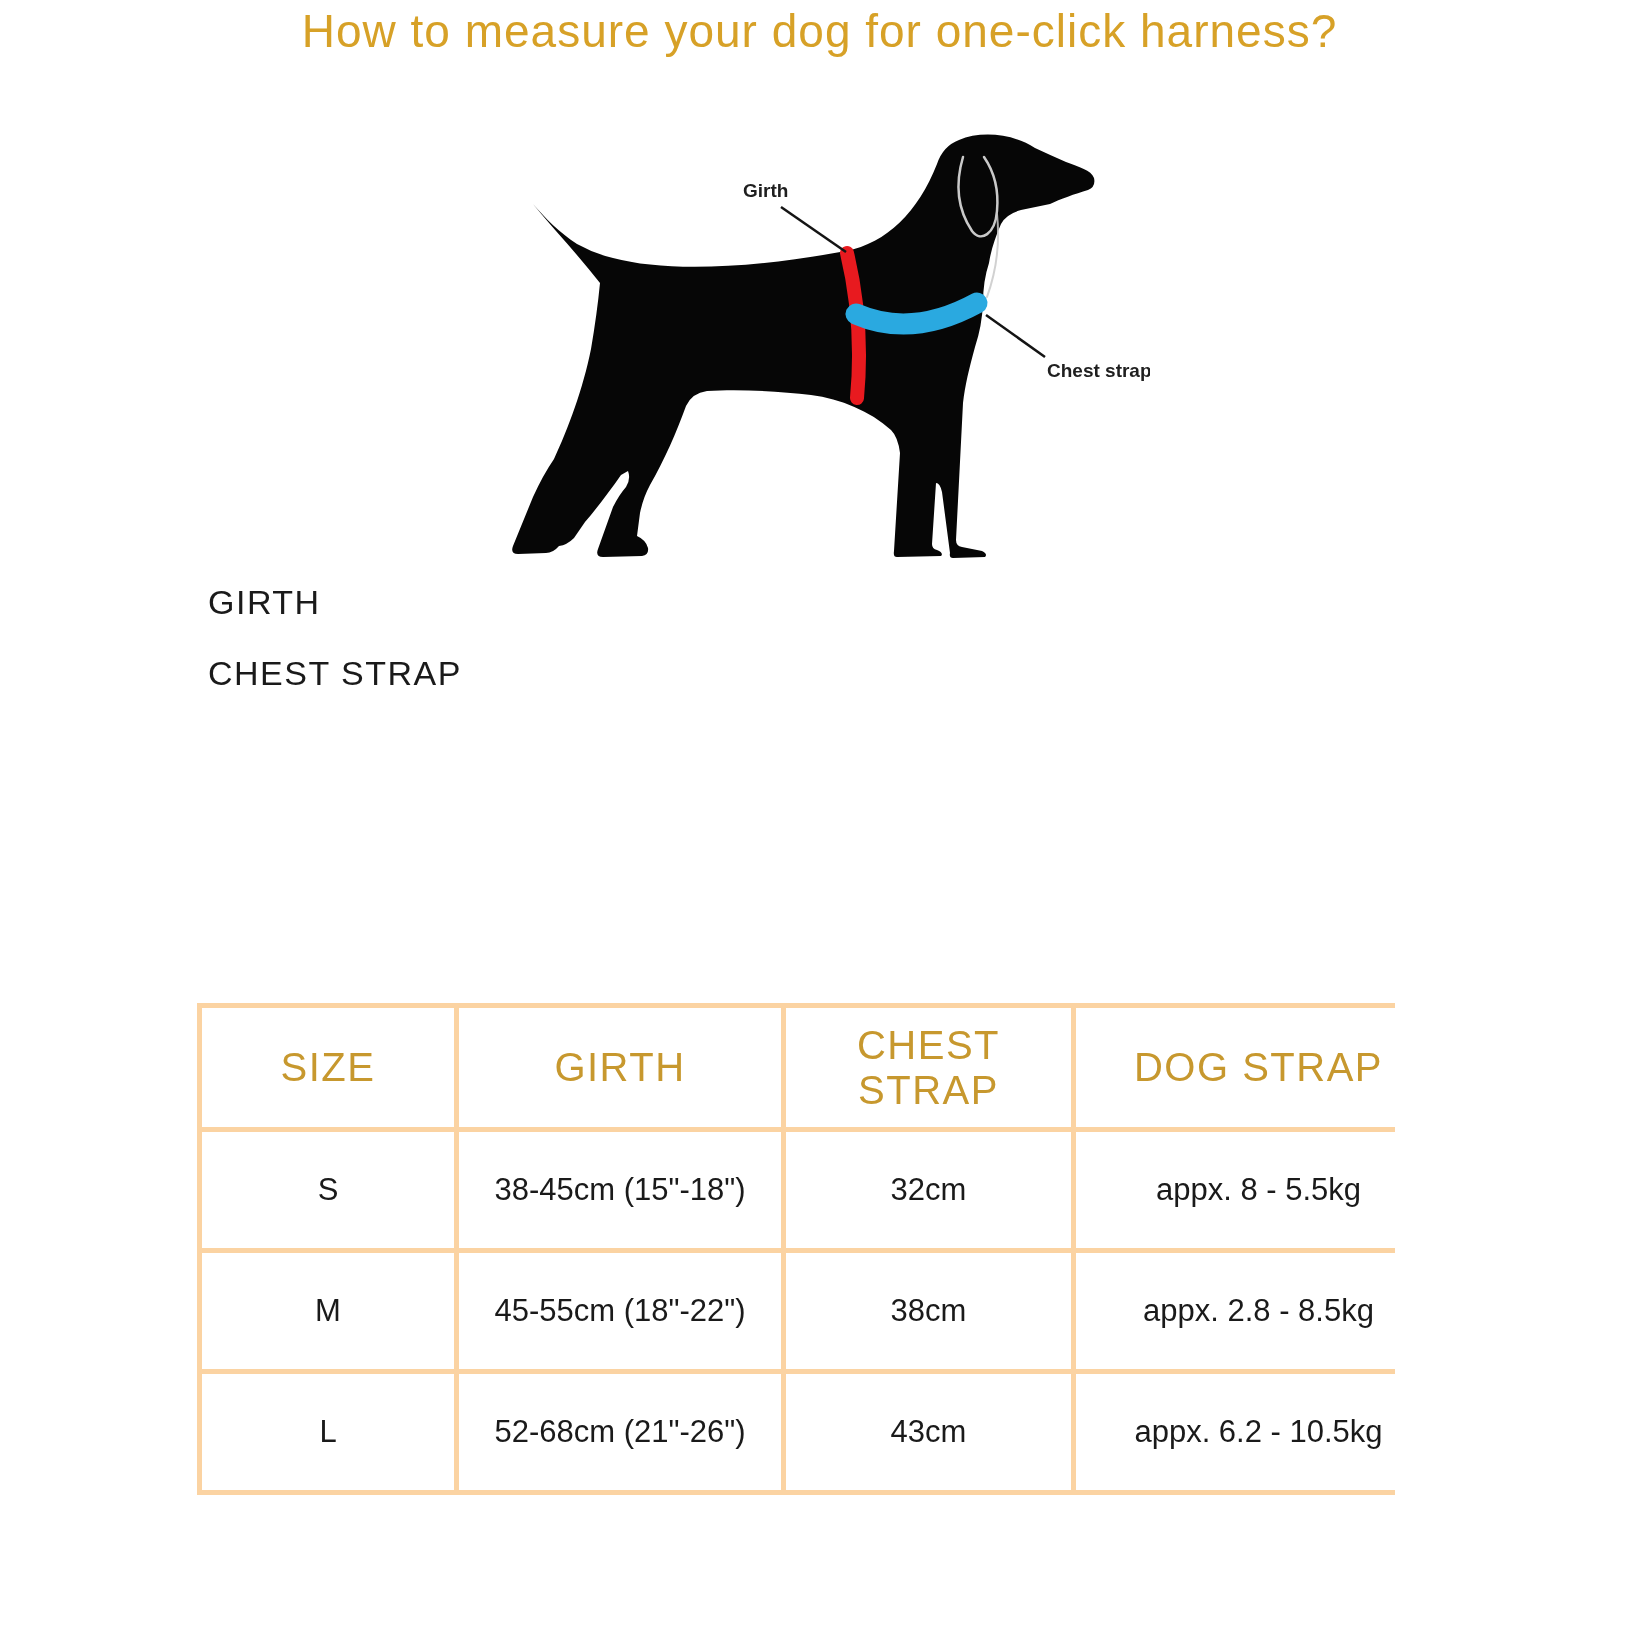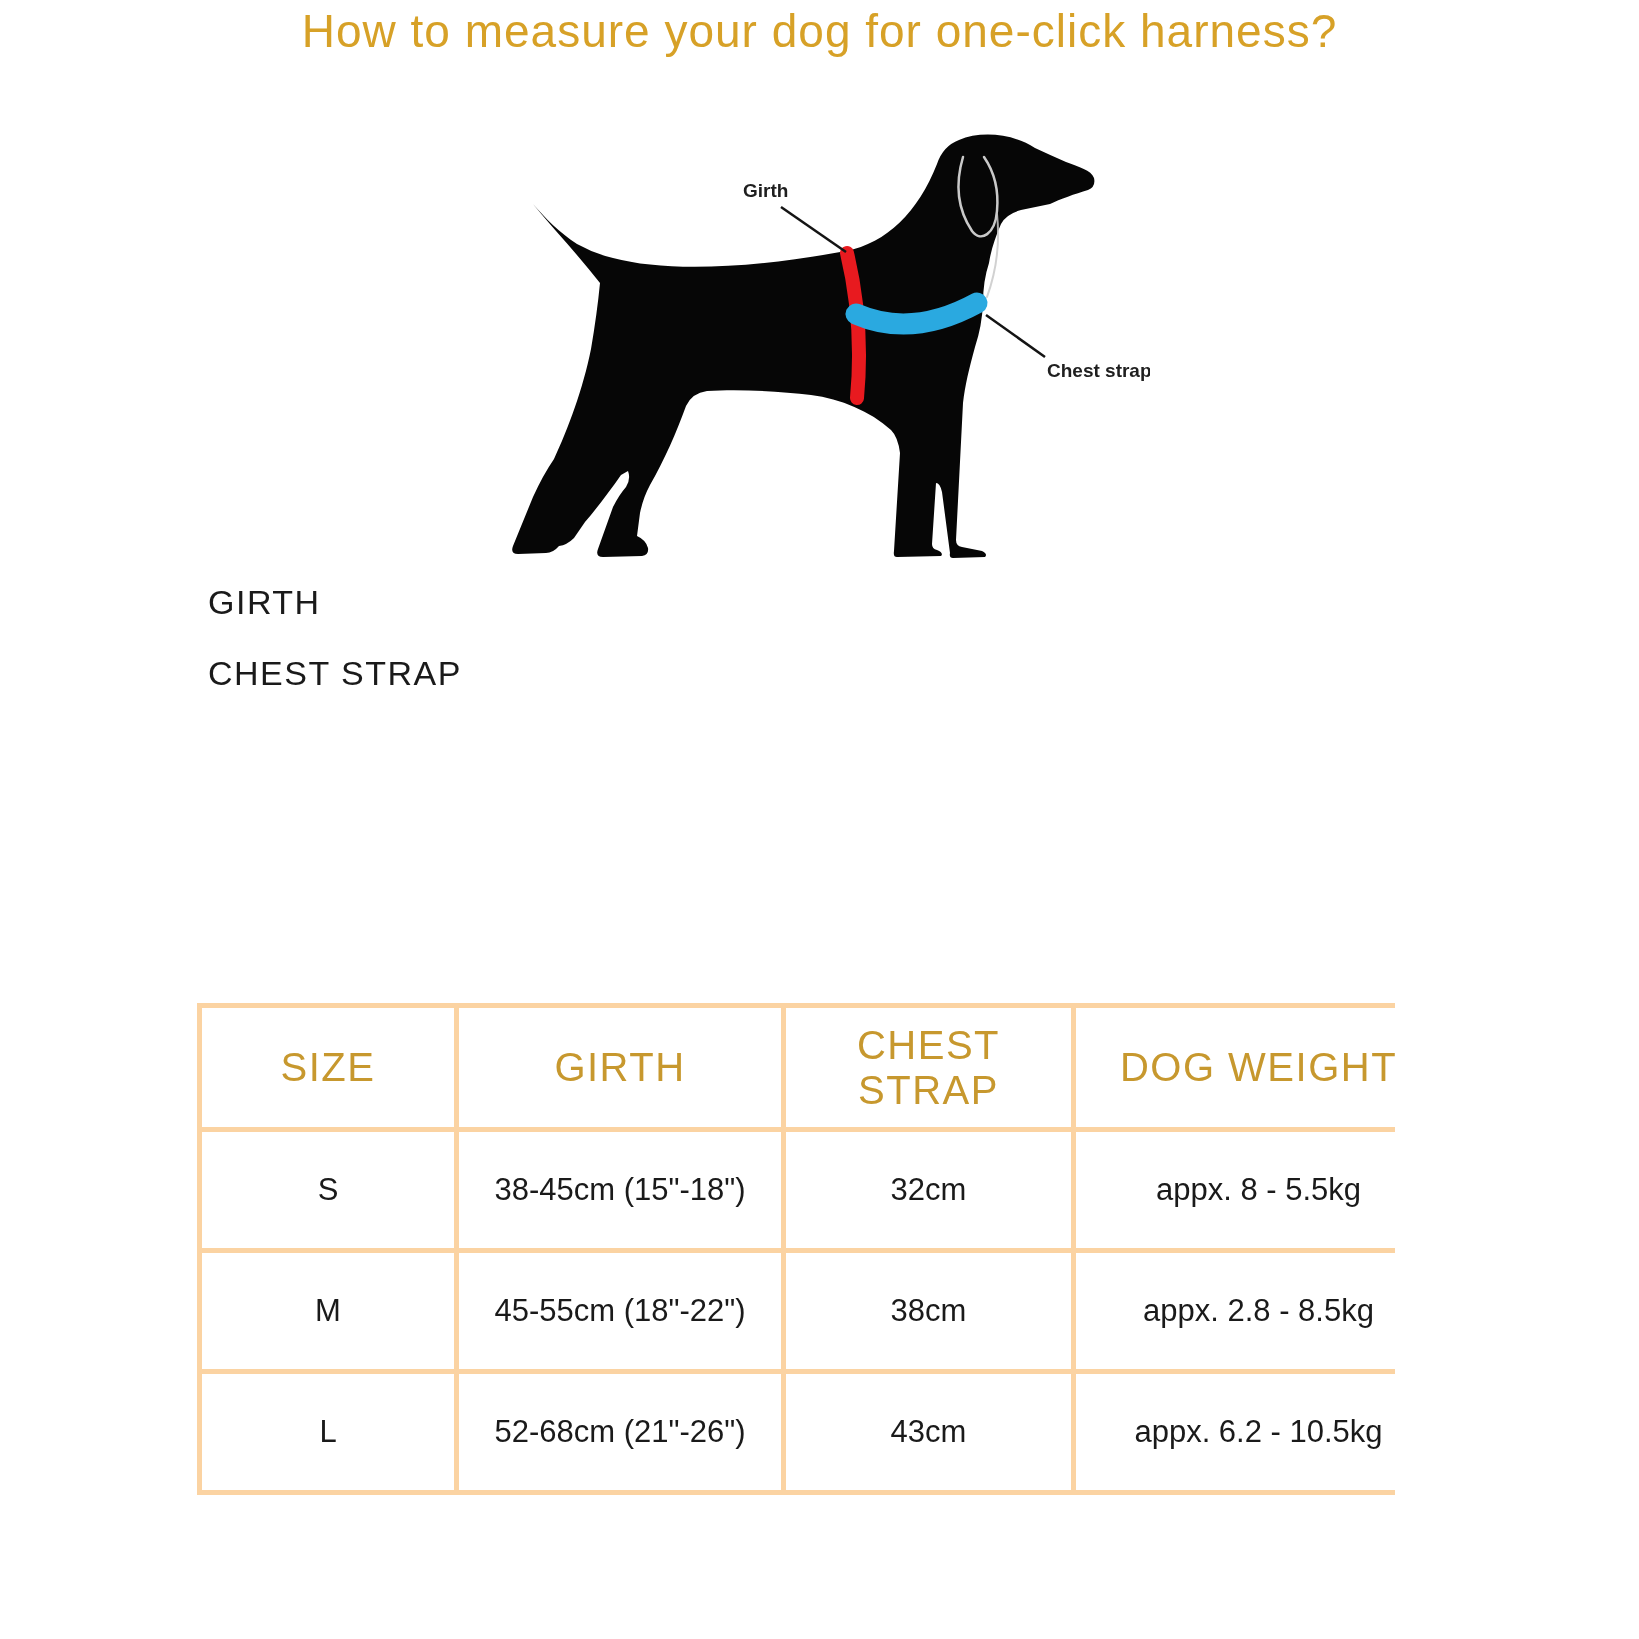--- a/index.html
+++ b/index.html
@@ -147,21 +147,21 @@
       <col style="width:257px">
         <col style="width:327px">
         <col style="width:290px">
         <col style="width:370px">
     </colgroup>
     <thead>
       <tr>
         <th>SIZE</th>
         <th>GIRTH</th>
         <th>CHEST STRAP</th>
-        <th>DOG WEIGHT</th>
+        <th>DOG STRAP</th>
       </tr>
     </thead>
     <tbody>
       <tr>
         <td>S</td>
         <td>38-45cm (15"-18")</td>
         <td>32cm</td>
         <td>appx. 8 - 5.5kg</td>
       </tr>
       <tr>

